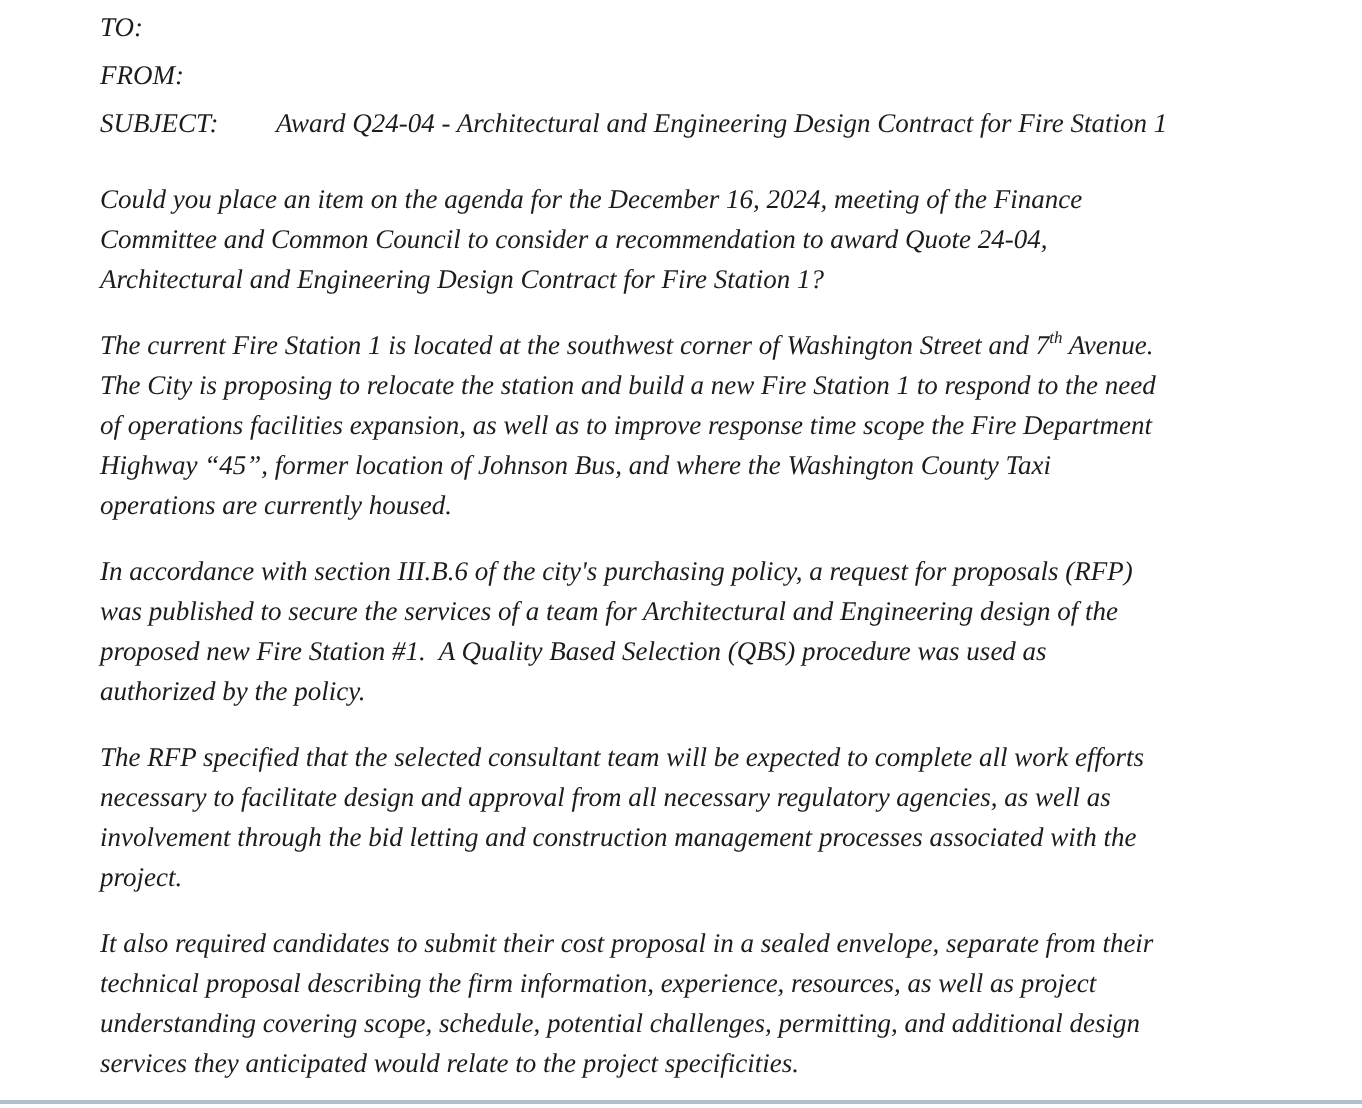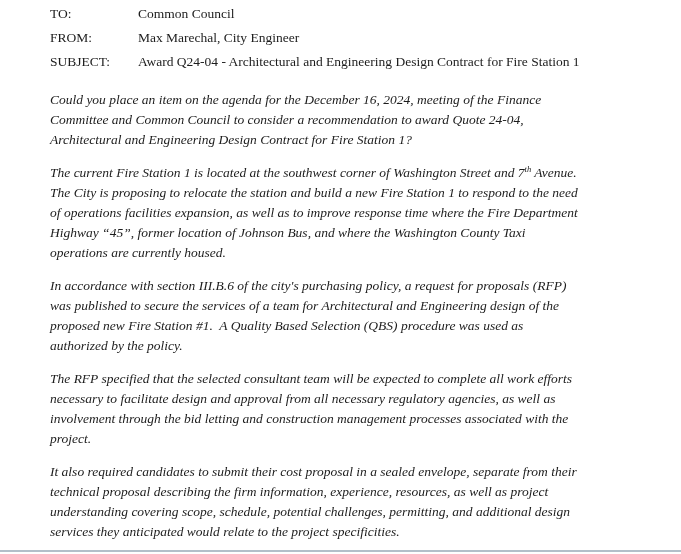--- a/index.html
+++ b/index.html
@@ -13,20 +13,21 @@
   .page {
     position: absolute;
     left: 50px;
     top: 2px;
     width: 562px;
     font-family: "Liberation Serif", "DejaVu Serif", serif;
     color: #1c1c1c;
   }
   .memo-header {
     margin-bottom: 16px;
+    font-style: italic;
   }
   .hrow {
     display: flex;
     line-height: 24px;
     font-size: 13.5px;
     white-space: pre;
   }
   .hlabel {
     flex: 0 0 88px;
   }
@@ -58,42 +59,40 @@
   }
 </style>
 </head>
 <body style="background: rgb(255, 255, 255);">
 
 <div class="page" style="color: rgb(28, 28, 28);">
 
   <div class="memo-header">
     <div class="hrow">
       <span class="hlabel">TO:</span>
-      <span class="hvalue">Common Council</span>
     </div>
     <div class="hrow">
       <span class="hlabel">FROM:</span>
-      <span class="hvalue">Max Marechal, City Engineer</span>
     </div>
     <div class="hrow">
       <span class="hlabel">SUBJECT:</span>
       <span class="hvalue">Award Q24-04 - Architectural and Engineering Design Contract for Fire Station 1</span>
     </div>
   </div>
 
   <div class="memo-body" id="memo-body">
       <div class="paragraph">
         <div class="line"><span>Could you place an item on the agenda for the December 16, 2024, meeting of the Finance</span></div>
         <div class="line"><span>Committee and Common Council to consider a recommendation to award Quote 24-04,</span></div>
         <div class="line"><span>Architectural and Engineering Design Contract for Fire Station 1?</span></div>
       </div>
       <div class="paragraph">
         <div class="line"><span>The current Fire Station 1 is located at the southwest corner of Washington Street and 7</span><sup>th</sup><span> Avenue.</span></div>
         <div class="line"><span>The City is proposing to relocate the station and build a new Fire Station 1 to respond to the need</span></div>
-        <div class="line"><span>of operations facilities expansion, as well as to improve response time where the Fire Department</span></div>
+        <div class="line"><span>of operations facilities expansion, as well as to improve response time scope the Fire Department</span></div>
         <div class="line"><span>Highway “45”, former location of Johnson Bus, and where the Washington County Taxi</span></div>
         <div class="line"><span>operations are currently housed.</span></div>
       </div>
       <div class="paragraph">
         <div class="line"><span>In accordance with section III.B.6 of the city's purchasing policy, a request for proposals (RFP)</span></div>
         <div class="line"><span>was published to secure the services of a team for Architectural and Engineering design of the</span></div>
         <div class="line"><span>proposed new Fire Station #1.  A Quality Based Selection (QBS) procedure was used as</span></div>
         <div class="line"><span>authorized by the policy.</span></div>
       </div>
       <div class="paragraph">

